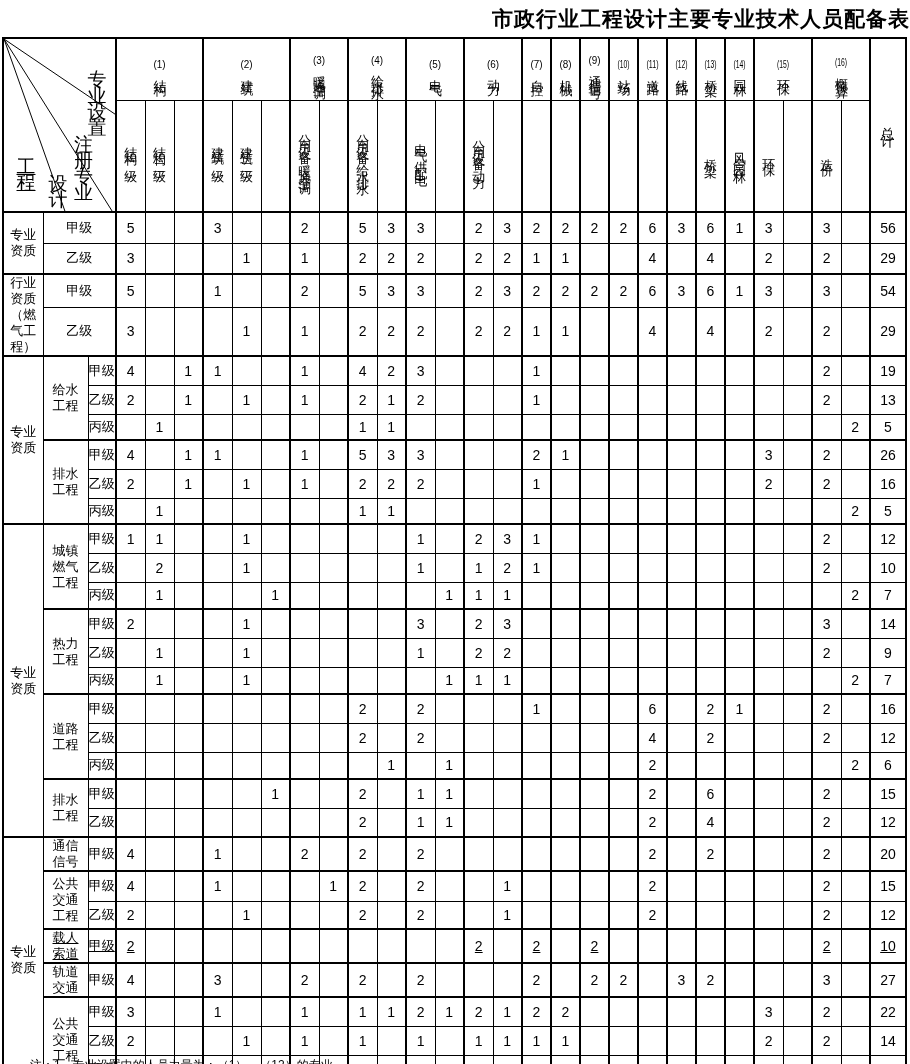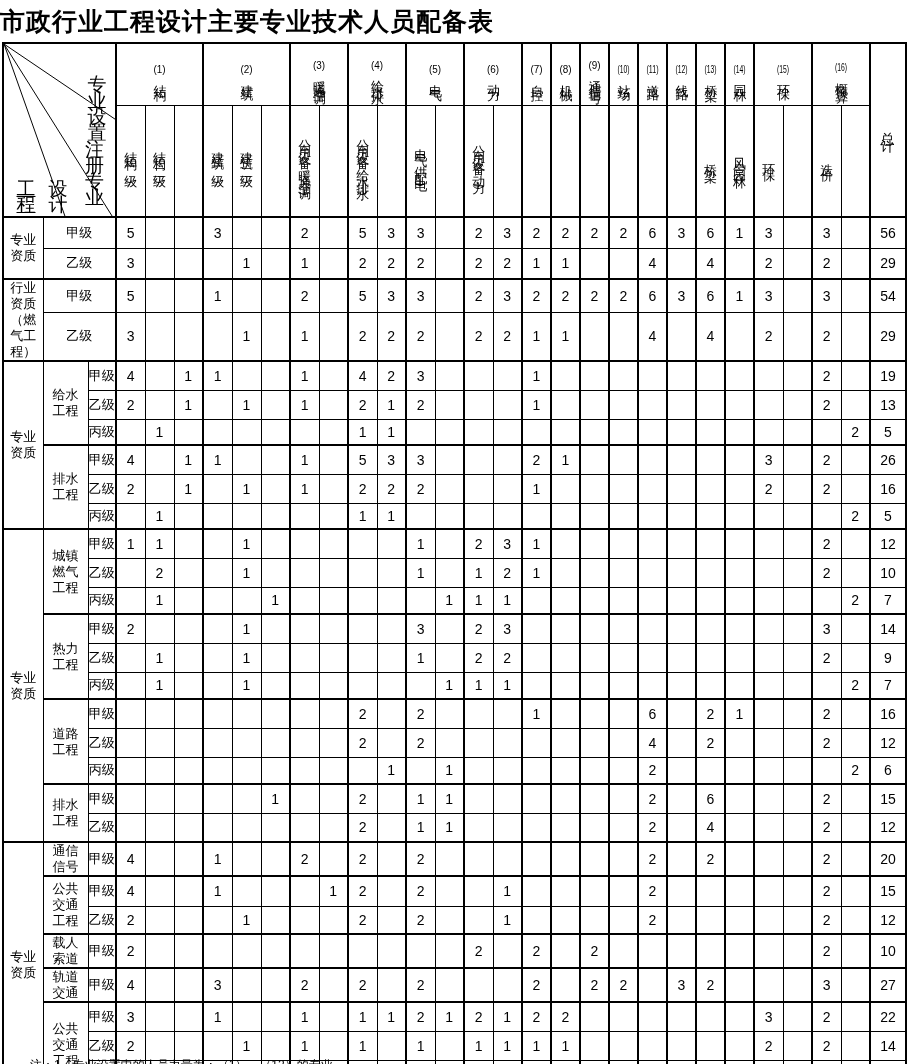--- a/index.html
+++ b/index.html
@@ -1,40 +1,40 @@
 <!DOCTYPE html>
 <html><head>
 <meta charset="utf-8">
 <style>
   html,body{margin:0;padding:0;}
   body{width:910px;height:1064px;overflow:hidden;background:#fff;color:#000;
        font-family:"Liberation Sans","DejaVu Sans",sans-serif;position:relative;}
-  .title{text-align:left;font-weight:bold;font-size:25px;margin-top:5px;letter-spacing:1px;}
+  .title{text-align:right;font-weight:bold;font-size:21px;margin-top:5px;letter-spacing:1px;}
   table{border-collapse:collapse;table-layout:fixed;margin:4px 0 0 2px;border:2px solid #000;}
   td{border:1px solid #000;padding:0;text-align:center;vertical-align:middle;overflow:hidden;}
   tr.tt td{border-top-width:2px;}
   td.gl{border-left-width:2px;}
   
   .v{display:inline-block;writing-mode:vertical-rl;font-size:13px;letter-spacing:4px;
      line-height:15px;height:56px;}
   .v2{display:inline-block;writing-mode:vertical-rl;font-size:13px;letter-spacing:6px;
       line-height:15px;height:106px;}
   .vt{display:inline-block;writing-mode:vertical-rl;font-size:14px;letter-spacing:8px;
       line-height:16px;height:90px;}
   .tcu{text-combine-upright:all;letter-spacing:0;font-size:11px;}
   .val{font-size:14px;}
   .grade{font-size:13px;}
   .sec div,.eng div{width:28px;margin:0 auto;font-size:13px;line-height:16px;word-break:break-all;}
   .corner{position:relative;}
   .cx{position:absolute;left:0;top:0;width:100%;height:100%;}
   .cx line{stroke:#000;stroke-width:1;}
   .cl{position:absolute;font-size:19px;line-height:16px;word-break:break-all;width:30px;}
   .cl-zy{top:33px;right:3px;text-align:center;}
-  .cl-zc{top:98px;right:11px;text-align:right;}
-  .cl-gc{bottom:3px;left:7px;text-decoration:underline;}
+  .cl-zc{top:98px;right:11px;text-align:left;}
+  .cl-gc{bottom:20px;left:7px;text-decoration:underline;}
   .cl-sj{bottom:3px;left:39px;}
   .note{position:absolute;left:30px;top:1057px;font-size:12px;white-space:nowrap;}
 </style>
 </head>
 <body>
 
 <div class="title">市政行业工程设计主要专业技术人员配备表</div>
 
 <table id="grid">
   <colgroup>
@@ -882,21 +882,21 @@
         <td class="val gl">2</td>
         <td class="val gl"></td>
         <td class="val gl"></td>
         <td class="val gl"></td>
         <td class="val gl"></td>
         <td class="val"></td>
         <td class="val gl">2</td>
         <td class="val"></td>
         <td class="val gl">12</td>
       </tr>
-      <tr class="tt" style="height: 26px;">
+      <tr class="tt" style="height: 26px; text-decoration: underline;">
         <td class="eng" rowspan="1">
           <div>载人索道</div>
         </td>
         <td class="grade">甲级</td>
         <td class="val gl">2</td>
         <td class="val"></td>
         <td class="val"></td>
         <td class="val gl"></td>
         <td class="val"></td>
         <td class="val"></td>

